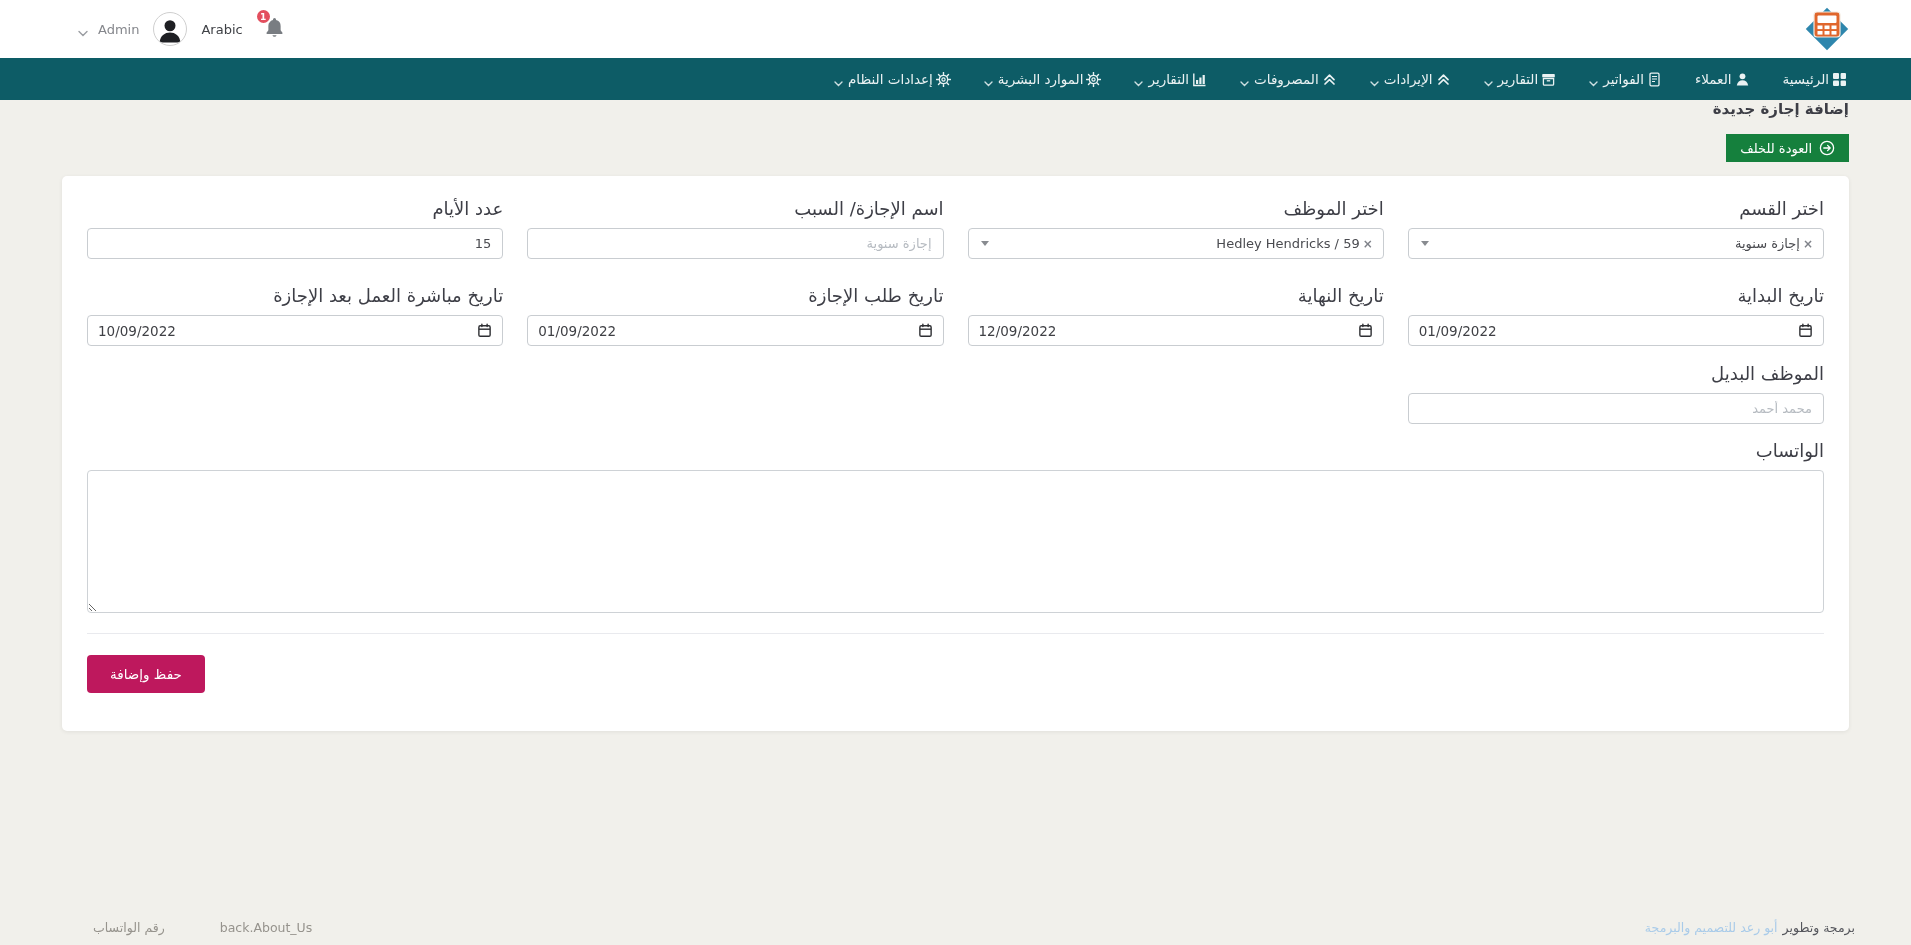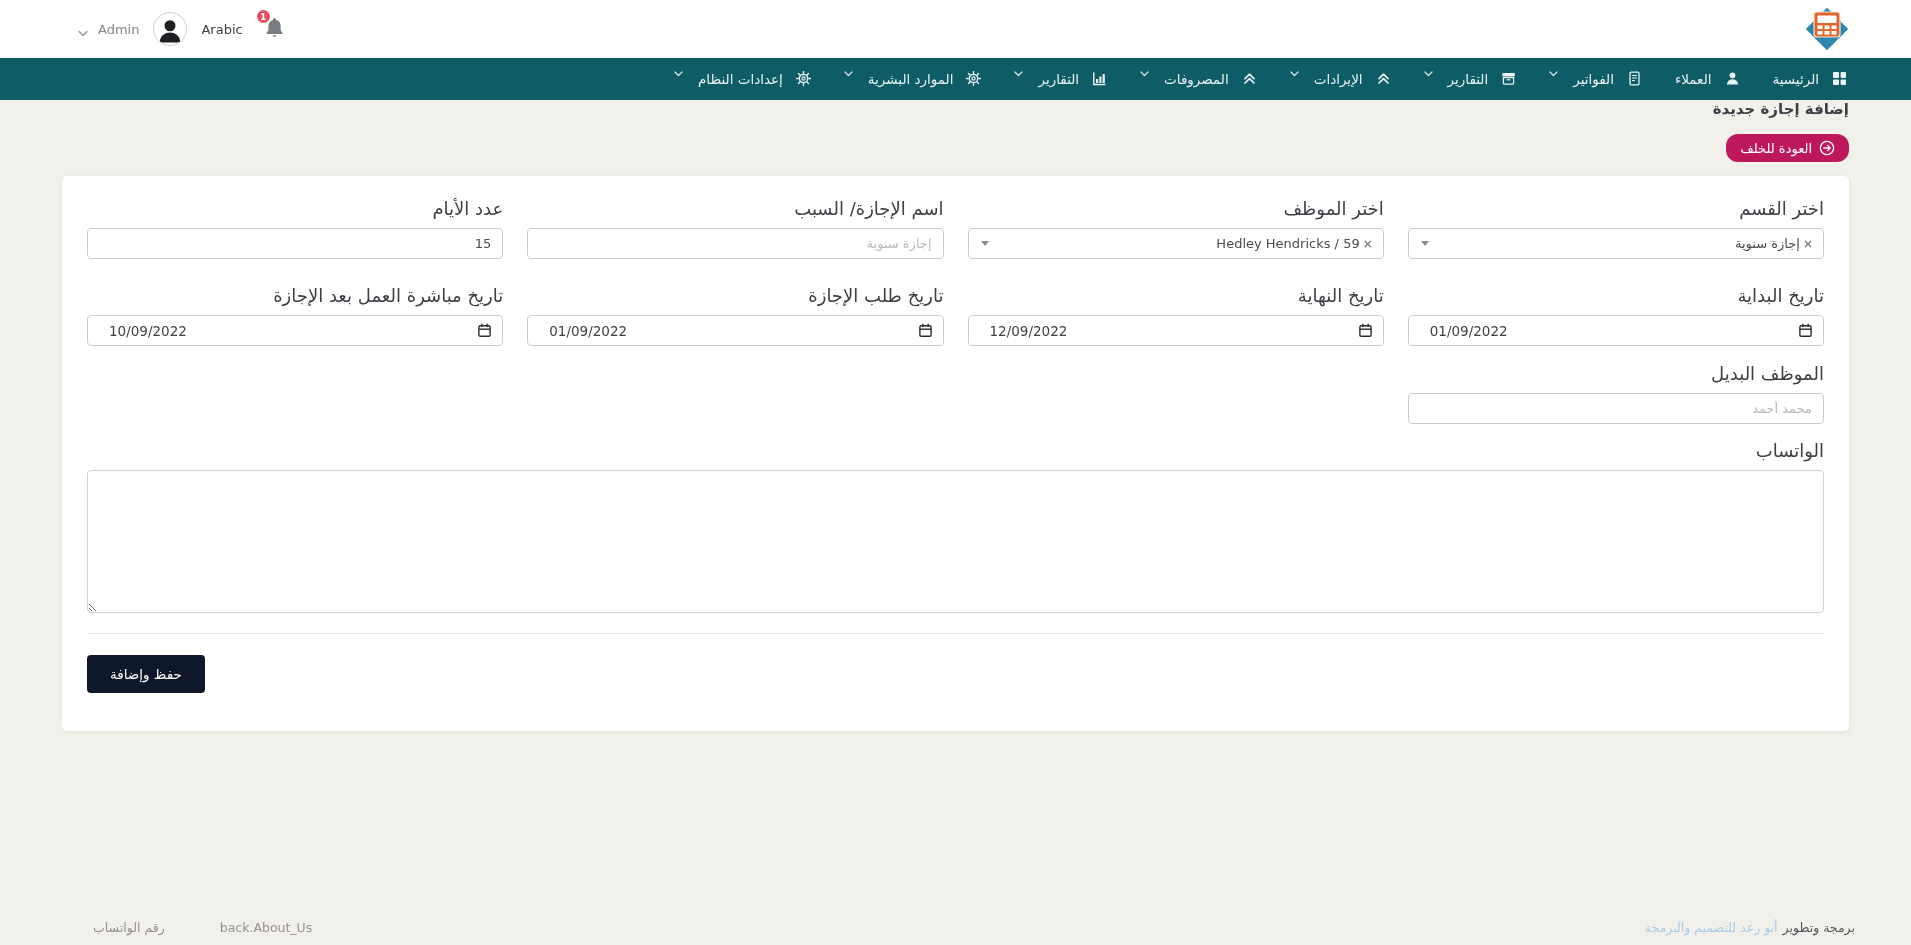--- a/index.html
+++ b/index.html
@@ -33,31 +33,31 @@
     color:#fff; font-size:9px; font-weight:bold;
     display:flex; align-items:center; justify-content:center;
   }
   
   .navbar {
     height:42px; background:#0d5c66;
     display:flex; align-items:center;
     padding:0 64px 0 40px; gap:33px;
   }
   .nav-item {
-    display:flex; align-items:flex-start; gap:13px;
+    display:flex; align-items:flex-end; gap:3px;
     color:#eaf2f3; font-size:13.5px; text-decoration:none; cursor:pointer; white-space:nowrap;
   }
   .nav-item .caret { margin-right:2px; display:flex; }
   
   .main { padding:0 62px; }
   .page-title { font-size:15px; font-weight:700; color:#3d3e46; text-align:right; }
   .back-row { margin-top:16px; text-align:right; }
   .btn-back {
     display:inline-flex; align-items:center; gap:7px;
-    background:#be185d; color:#fff; border:none; border-radius:12px;
+    background:#15803d; color:#fff; border:none; border-radius:0;
     font-size:13px; padding:6px 14px; cursor:pointer;
     font-family:inherit;
   }
   
   .card {
     background:#fff; border-radius:5px; margin-top:14px;
     box-shadow:0 1px 4px rgba(0,0,0,.07);
     padding:22px 25px 38px 25px;
   }
   .form-grid { display:grid; grid-template-columns:repeat(4, 1fr); gap:24px; }
@@ -68,40 +68,40 @@
     display:flex; align-items:center; padding:0 10px; font-size:13px; color:#4a4b50;
   }
   .sel2 { justify-content:space-between; cursor:pointer; }
   .sel-value { display:flex; align-items:center; gap:3px; overflow:hidden; white-space:nowrap; }
   .sel-x { color:#80838a; font-weight:700; font-size:12px; cursor:pointer; }
   .sel-arrow {
     width:0; height:0; border-left:4px solid transparent; border-right:4px solid transparent;
     border-top:5px solid #888b90; margin-left:2px;
   }
   .datebox { justify-content:space-between; cursor:text; }
-  .date-text { direction:ltr; color:#3f4045; font-size:13.5px;margin-left:11px; }
+  .date-text { direction:ltr; color:#3f4045; font-size:13.5px; }
   input.tinput {
     height:31px; border:1px solid #c9cdd1; border-radius:4px; background:#fff;
     padding:0 11px; font-size:13px; color:#4a4b50; font-family:inherit; width:100%;
     outline:none;
   }
   input.tinput::placeholder { color:#b6bbc1; }
   .row2 { margin-top:26px; }
   .row3 { margin-top:17px; }
   .notes-label { margin-top:16px; }
   textarea.notes {
     width:100%; height:143px; margin-top:0;
     border:1px solid #ced2d6; border-radius:4px; background:#fff;
     font-family:inherit; font-size:13px; color:#4a4b50; padding:8px 11px;
     outline:none;
   }
   .divider { border:none; border-top:1px solid #e9eaee; margin-top:16px; }
   .submit-row { margin-top:21px; text-align:left; }
   .btn-save {
-    background:#0f172a; color:#fff; border:none; border-radius:4px;
+    background:#be185d; color:#fff; border:none; border-radius:4px;
     font-size:13.5px; padding:11px 23px; cursor:pointer; font-family:inherit;
   }
   
   .footer {
     position:absolute; bottom:10px; right:0; left:0;
     display:flex; justify-content:space-between; align-items:center;
     padding:0 56px 0 70px; font-size:12.5px;
   }
   .credit { color:#55565c; display:flex; gap:5px; }
   .credit a { color:#a9cbe9; text-decoration:none; cursor:pointer; }

